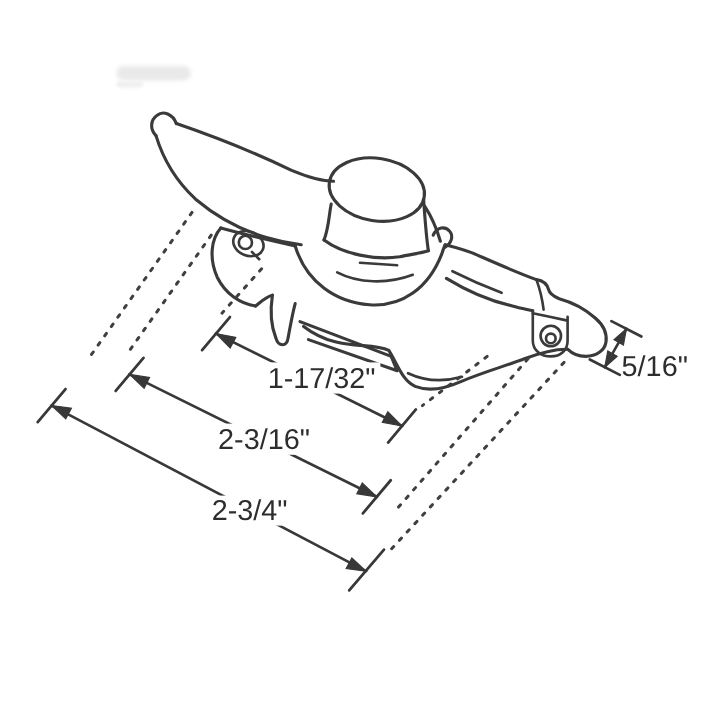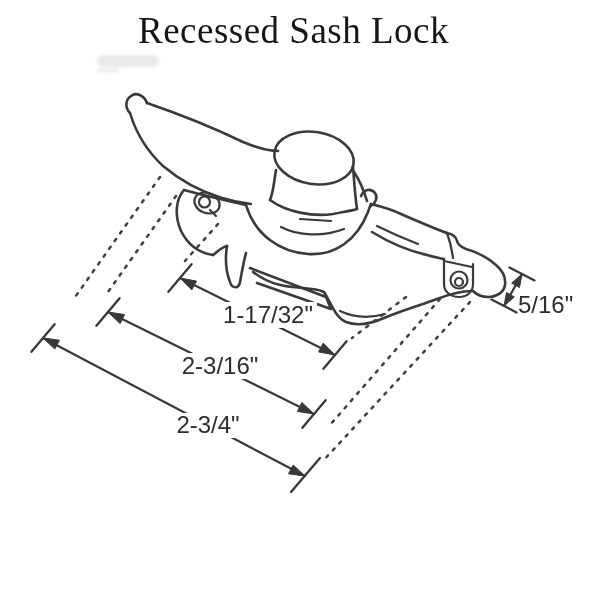--- a/index.html
+++ b/index.html
@@ -80,21 +80,20 @@
     font-family:"Liberation Sans", sans-serif;
     font-size:24px;
     fill:#2d2d2d;
   }
 </style>
 </head>
 <body>
 
 <div class="stage">
 
-  <h1 class="title">Recessed Sash Lock</h1>
 
   <div class="watermark"></div>
   <div class="watermark2"></div>
 
   <svg class="diagram" viewBox="0 0 600 600" width="600" height="600" xmlns="http://www.w3.org/2000/svg">
 
     <g>
 
       <path class="part" d="M 147,103 C 144,95 136,92 131,96 C 125,100 125,108 130,113"></path>
       <path class="part" d="M 147,103 C 182,115 214,128 243,142 C 255,147 267,151 278,151"></path>

